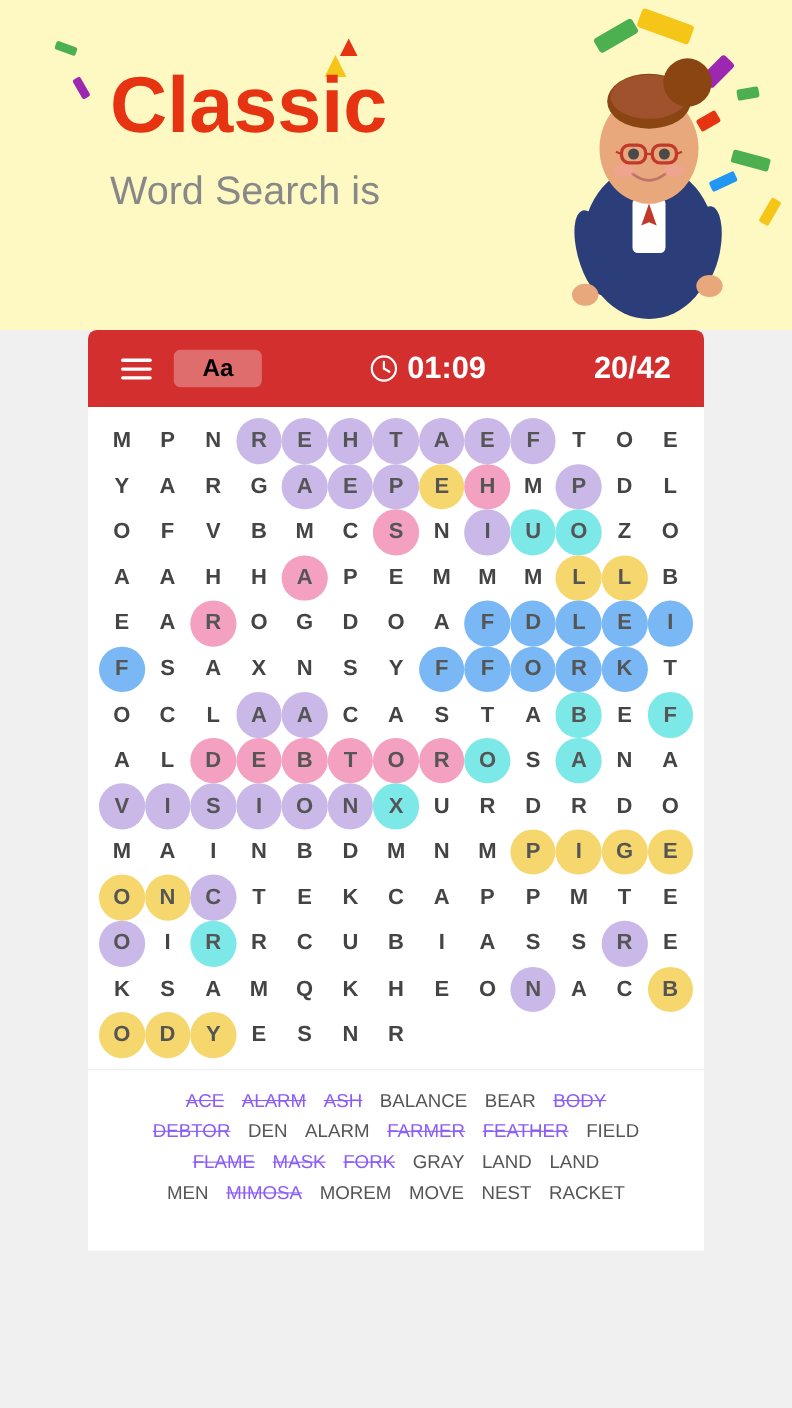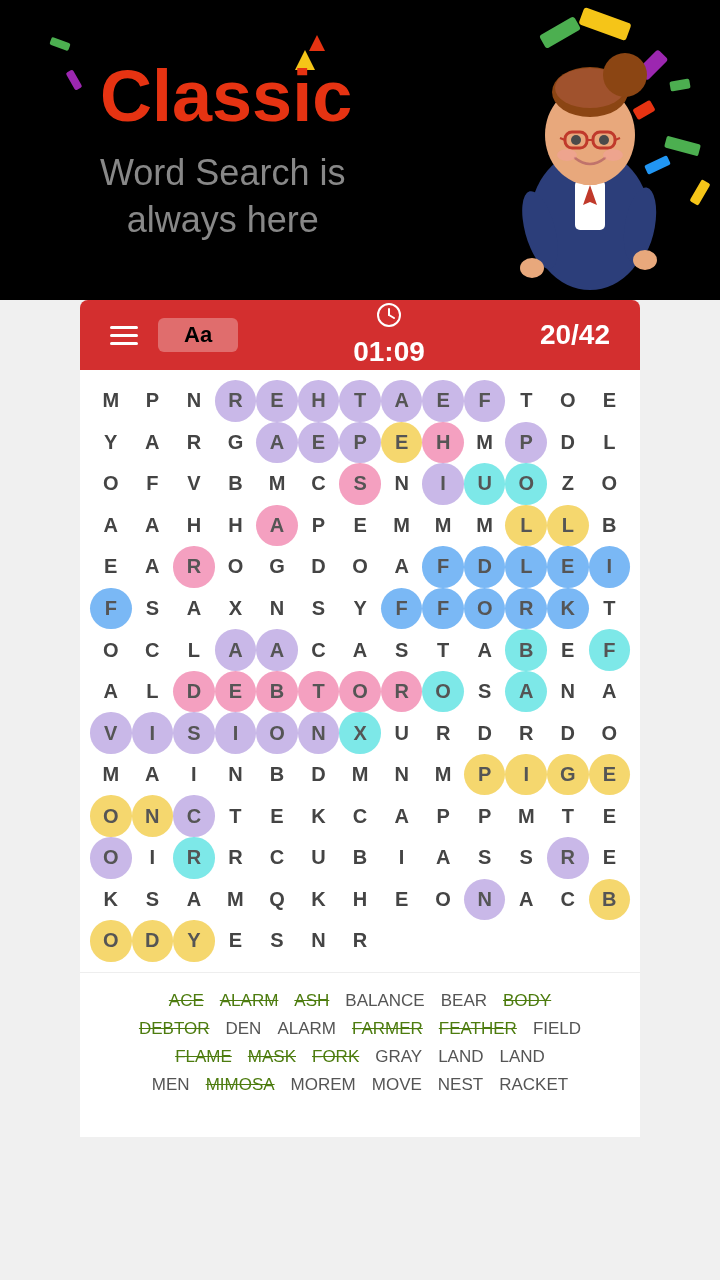--- a/index.html
+++ b/index.html
@@ -5,21 +5,21 @@
     * { box-sizing: border-box; margin: 0; padding: 0; }
     body {
       width: 720px;
       min-height: 1280px;
       background: #f0f0f0;
       font-family: 'Arial', sans-serif;
       overflow-x: hidden;
     }
 
     .header-section {
-      background: #000000;
+      background: #fef9c3;
       position: relative;
       height: 300px;
       overflow: hidden;
     }
 
     .confetti-area {
       position: absolute;
       top: 0; left: 0; right: 0; bottom: 0;
       pointer-events: none;
     }
@@ -102,21 +102,20 @@
       cursor: pointer;
     }
 
     .timer-area {
       display: flex;
       align-items: center;
       gap: 8px;
       color: white;
       font-size: 28px;
       font-weight: bold;
-      flex-direction: column;
     }
 
     .score-area {
       color: white;
       font-size: 28px;
       font-weight: bold;
     }
 
     .grid-container {
       background: white;
@@ -188,21 +187,21 @@
     }
 
     .word-item {
       font-size: 17px;
       color: #555;
       font-weight: 500;
     }
 
     .word-item.strikethrough {
       text-decoration: line-through;
-      color: #4d7c0f;
+      color: #8b5cf6;
     }
 
     .bottom-bar {
       background: white;
       margin: 0 80px;
       height: 20px;
     }
 
     
     .clock-svg {
@@ -228,21 +227,20 @@
     <div class="confetti-piece" style="width:20px;height:8px;background:#4caf50;top:40px;left:50px;transform:rotate(20deg);border-radius:2px;"></div>
     <div class="confetti-piece" style="width:8px;height:20px;background:#9c27b0;top:70px;left:70px;transform:rotate(-30deg);border-radius:2px;"></div>
   </div>
 
   <div style="position:absolute;top:50px;left:295px;width:0;height:0;border-left:10px solid transparent;border-right:10px solid transparent;border-bottom:20px solid #f5c518;"></div>
   <div style="position:absolute;top:35px;left:309px;width:0;height:0;border-left:8px solid transparent;border-right:8px solid transparent;border-bottom:16px solid #e63312;"></div>
 
   <div class="classic-title">Classic</div>
   <div class="subtitle">
     <span>Word Search is</span><br>
-    <span>always here</span>
   </div>
 
   <div class="character">
     <svg viewBox="0 0 220 280" width="220" height="280">
 
       <ellipse cx="110" cy="200" rx="60" ry="70" fill="#2c3e7a"></ellipse>
 
       <rect x="95" y="160" width="30" height="50" fill="white" rx="5"></rect>
       <polygon points="110,165 117,185 110,182 103,185" fill="#c0392b"></polygon>
 

